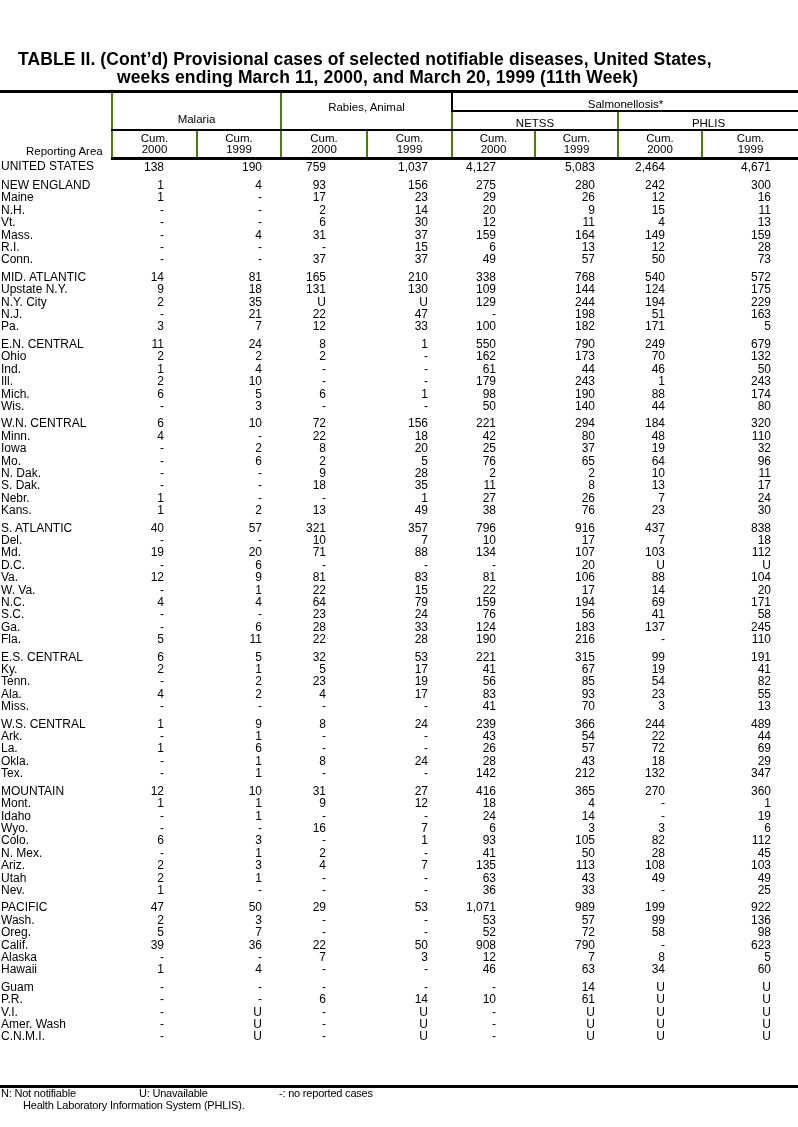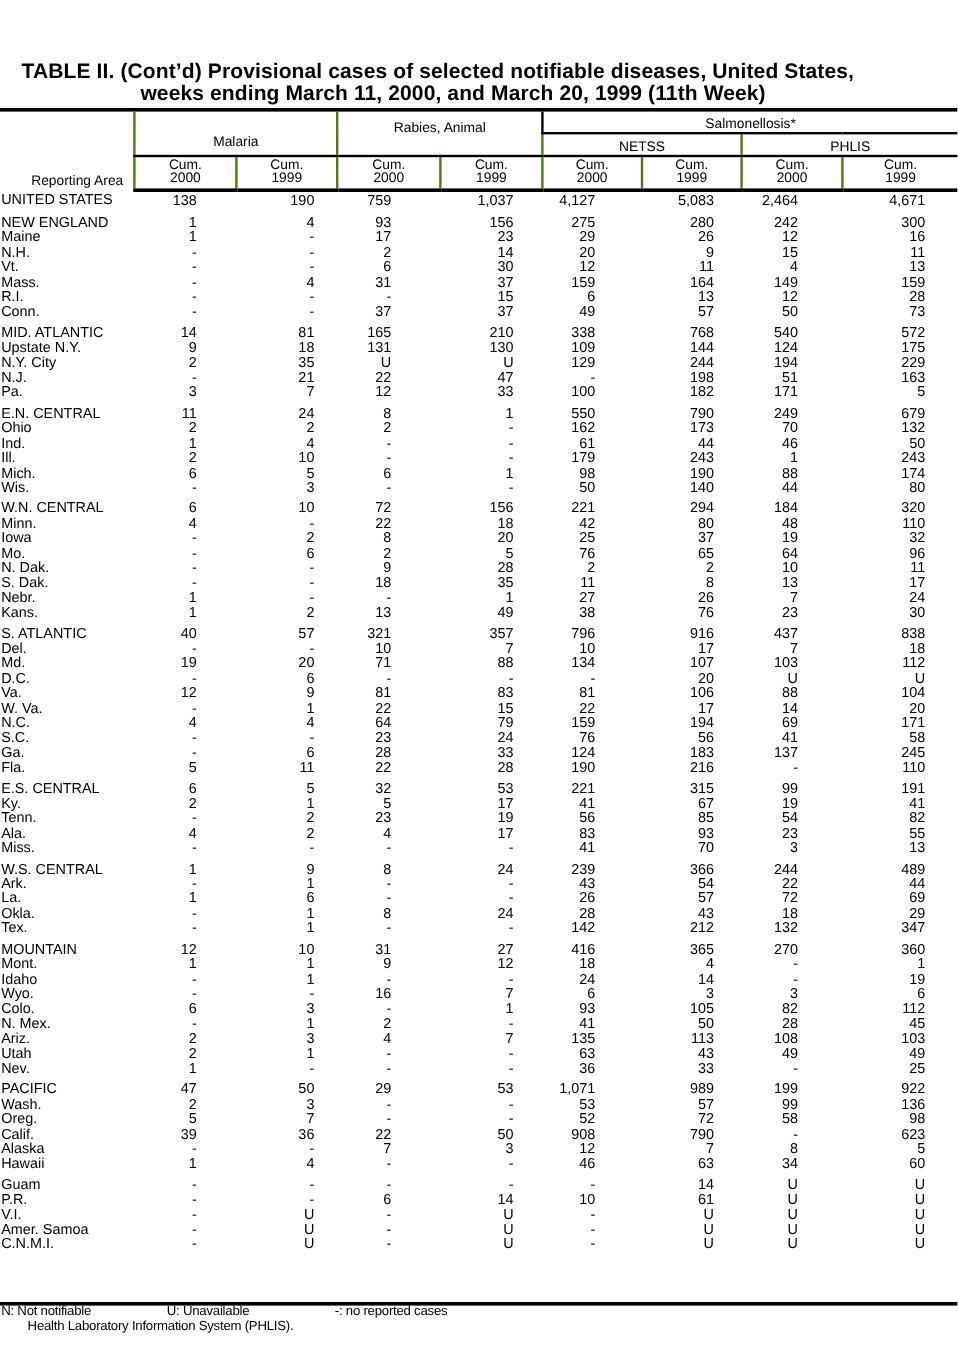--- a/index.html
+++ b/index.html
@@ -811,21 +811,21 @@
         <td class="num n1">-</td>
         <td class="num n2">U</td>
         <td class="num n3">-</td>
         <td class="num n4">U</td>
         <td class="num n5">-</td>
         <td class="num n6">U</td>
         <td class="num n7">U</td>
         <td class="num n8">U</td>
       </tr>
       <tr>
-        <td class="name">Amer. Samoa</td>
+        <td class="name">Amer. Wash</td>
         <td class="num n1">-</td>
         <td class="num n2">U</td>
         <td class="num n3">-</td>
         <td class="num n4">U</td>
         <td class="num n5">-</td>
         <td class="num n6">U</td>
         <td class="num n7">U</td>
         <td class="num n8">U</td>
       </tr>
       <tr>

